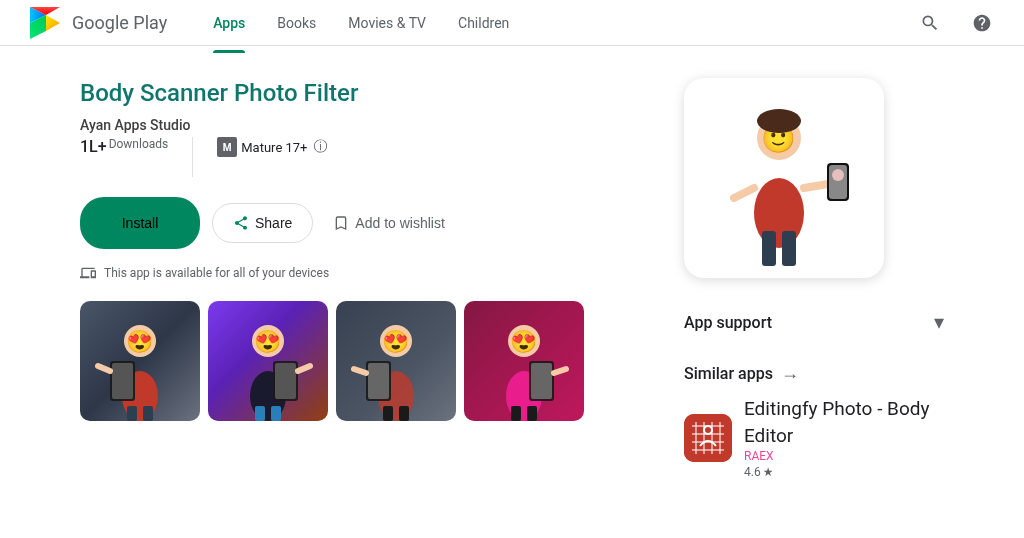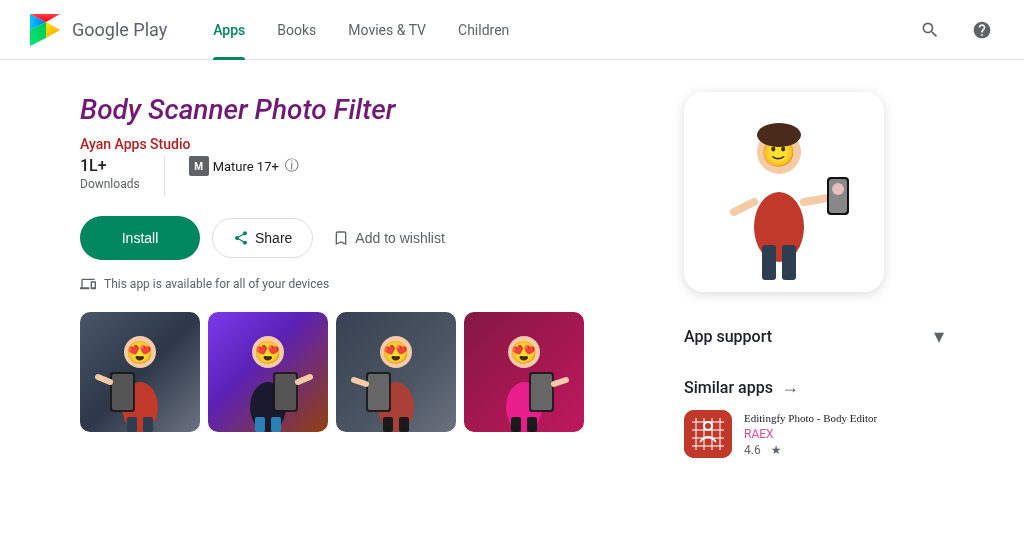--- a/index.html
+++ b/index.html
@@ -3,21 +3,21 @@
   <meta charset="utf-8">
   <style>
     * { margin: 0; padding: 0; box-sizing: border-box; }
     body { font-family: 'Roboto', Arial, sans-serif; background: #fff; color: #202124; font-size: 14px; width: 1024px; height: 538px; overflow: hidden; }
 
     
     .header {
       display: flex;
       align-items: center;
       padding: 0 24px;
-      height: 60px;
+      height: 46px;
       border-bottom: 1px solid #e0e0e0;
       gap: 24px;
     }
     .logo {
       display: flex;
       align-items: center;
       gap: 8px;
       margin-right: 8px;
     }
     .logo-text { font-size: 18px; color: #5f6368; font-weight: 400; }
@@ -44,46 +44,46 @@
     }
     .header-right { margin-left: auto; display: flex; align-items: center; gap: 16px; }
     .icon-btn { width: 36px; height: 36px; display: flex; align-items: center; justify-content: center; border-radius: 50%; cursor: pointer; color: #5f6368; font-size: 20px; border: none; background: none; }
 
     
     .main { display: flex; padding: 32px 80px; gap: 40px; height: calc(538px - 60px); overflow: hidden; }
     .left-col { flex: 1; min-width: 0; }
     .right-col { width: 260px; flex-shrink: 0; }
 
     
-    .app-title { font-size: 28px; font-weight: 500; color: #701a75; margin-bottom: 8px; line-height: 1.3; font-style: italic; }
-    .dev-link { color: #b91c1c; font-size: 14px; font-weight: 500; cursor: pointer; margin-bottom: 4px; }
+    .app-title { font-size: 24px; font-weight: 500; color: #0f766e; margin-bottom: 8px; line-height: 1.3; }
+    .dev-link { color: #404040; font-size: 14px; font-weight: 500; cursor: pointer; margin-bottom: 4px; }
     .contains-ads { font-size: 12px; color: #5f6368; margin-bottom: 16px; }
 
     
     .stats-row { display: flex; gap: 24px; margin-bottom: 20px; align-items: flex-start; }
-    .stat-item { display: flex; flex-direction: column; align-items: flex-start; gap: 2px; }
+    .stat-item { display: flex; flex-direction: row; align-items: flex-start; gap: 2px; }
     .stat-divider { width: 1px; height: 40px; background: #e0e0e0; }
     .stat-value { font-size: 16px; font-weight: 500; color: #202124; }
     .stat-label { font-size: 12px; color: #5f6368; }
     .mature-row { display: flex; align-items: center; gap: 4px; }
     .mature-icon {
       width: 20px; height: 20px;
       background: #5f6368;
       border-radius: 2px;
       display: flex; align-items: center; justify-content: center;
       color: white; font-size: 10px; font-weight: bold;
     }
     .mature-text { font-size: 13px; color: #202124; }
     .info-icon { color: #5f6368; font-size: 14px; cursor: pointer; margin-left: 2px; }
 
     
     .action-row { display: flex; align-items: center; gap: 12px; margin-bottom: 16px; }
     .btn-install {
-      background: #01875f; color: #ffffff; border: none;
-      border-radius: 24px; padding: 0 32px; height: 44px;
+      background: #01875f; color: #000000; border: none;
+      border-radius: 24px; padding: 0 32px; height: 52px;
       font-size: 14px; font-weight: 500; cursor: pointer;
       min-width: 120px;
     }
     .btn-share {
       display: flex; align-items: center; gap: 6px;
       border: 1px solid #dadce0; background: white;
       border-radius: 24px; padding: 0 20px; height: 40px;
       font-size: 14px; color: #202124; cursor: pointer;
     }
     .btn-wishlist {
@@ -142,23 +142,23 @@
     .arrow-icon { font-size: 18px; color: #5f6368; cursor: pointer; }
     .similar-app { display: flex; align-items: center; gap: 12px; }
     .similar-icon {
       width: 48px; height: 48px; border-radius: 10px;
       background: linear-gradient(135deg, #c0392b, #8B0000);
       flex-shrink: 0;
       display: flex; align-items: center; justify-content: center;
       overflow: hidden;
     }
     .similar-info { flex: 1; }
-    .similar-name { font-size: 11px; color: #202124; font-weight: 400; line-height: 1.4; font-family: Liberation Serif, serif; }
+    .similar-name { font-size: 19px; color: #202124; font-weight: 400; line-height: 1.4; }
     .similar-dev { font-size: 12px; color: #ec4899; }
-    .similar-rating { display: flex; align-items: center; gap: 10px; font-size: 12px; color: #5f6368; margin-top: 2px; }
+    .similar-rating { display: flex; align-items: center; gap: 2px; font-size: 12px; color: #5f6368; margin-top: 2px; }
     .star-icon { color: #5f6368; font-size: 12px; }
 
     
     .gplay-logo { width: 40px; height: 40px; }
   </style>
 </head>
 <body>
 
 <header class="header">
   <div class="logo">

